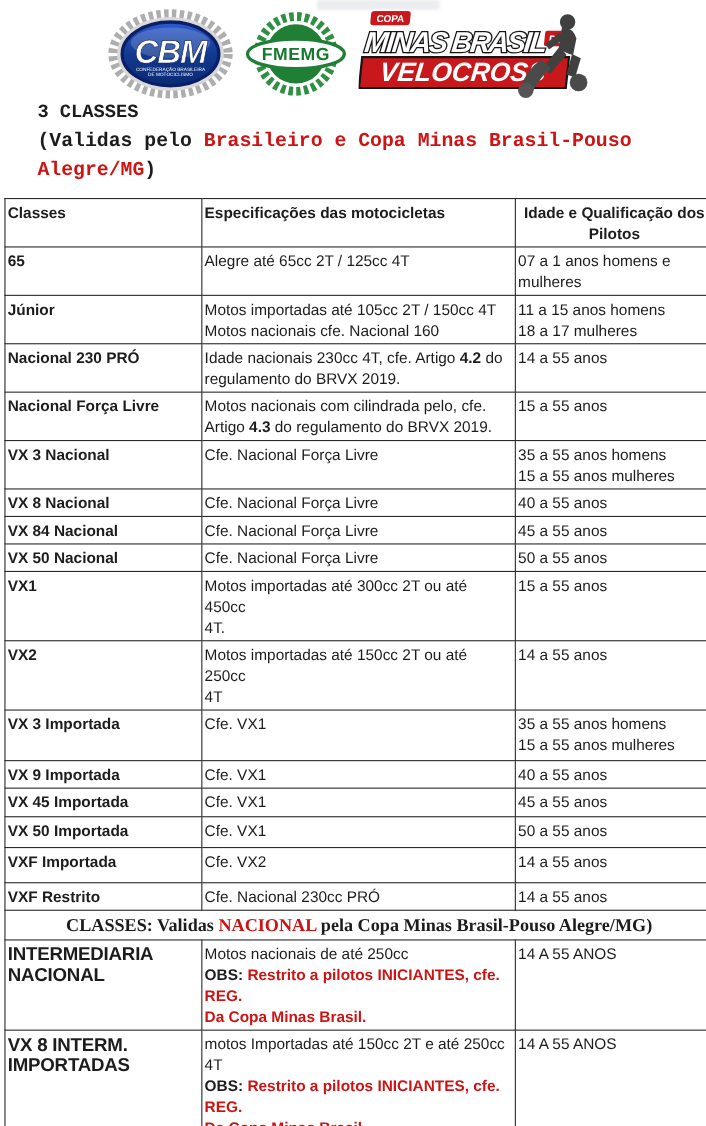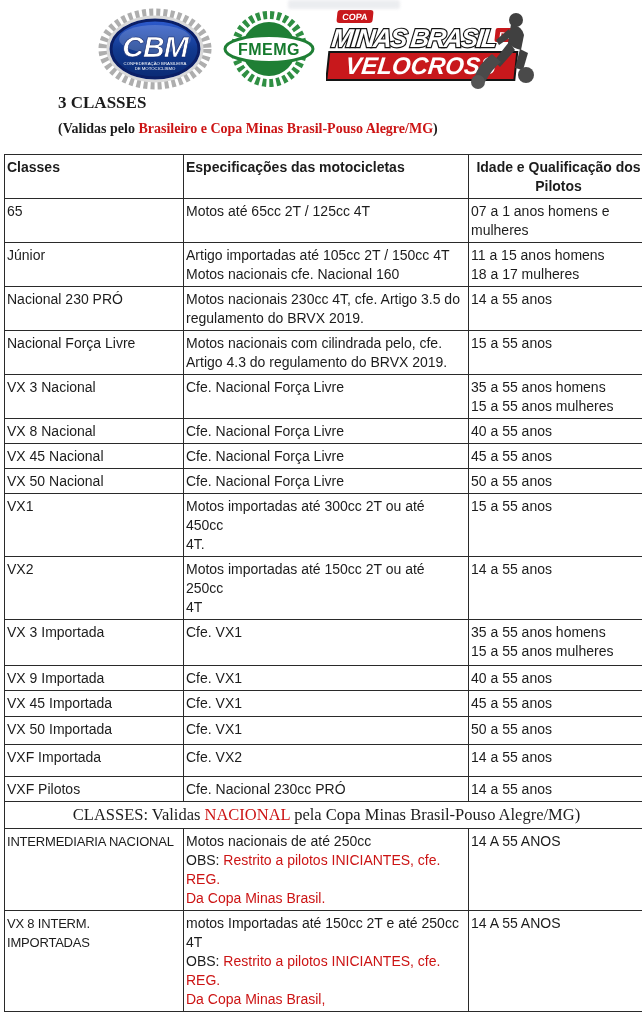--- a/index.html
+++ b/index.html
@@ -3,53 +3,53 @@
 <meta charset="utf-8">
 <style>
   html,body{margin:0;padding:0;}
   body{
     width:642px;height:1024px;overflow:hidden;position:relative;
     background:#ffffff;
     font-family:"Liberation Sans","DejaVu Sans",sans-serif;
     color:#1c1c1c;
   }
   .red{color:#cc1414;}
-  .b{font-weight:normal;}
+  .b{font-weight:bold;}
   .top-smudge{
     position:absolute;left:288px;top:0;width:112px;height:9px;
     background:#cfd3da;opacity:.4;border-radius:2px;filter:blur(1.5px);
   }
   
   .logos{
     margin:6px 0 0 0;height:86px;
     display:flex;justify-content:center;align-items:center;gap:10px;
   }
   
-  .title-block{margin-left:58px;font-family:Liberation Serif, serif;}
+  .title-block{margin-left:34px;font-family:Liberation Mono, monospace;}
   .t1{font-size:17px;font-weight:bold;line-height:22px;}
-  .t2{font-size:14px;font-weight:bold;line-height:26px;margin-top:2px;}
+  .t2{font-size:18px;font-weight:bold;line-height:26px;margin-top:2px;}
   
   table.cls{
     border-collapse:collapse;table-layout:fixed;
     width:650px;margin:12px 0 0 4px;
   }
   table.cls col.w1{width:179px;}
   table.cls col.w2{width:285px;}
   table.cls col.w3{width:186px;}
   table.cls th,table.cls td{
     border:1.5px solid #2a2a2a;vertical-align:top;
     padding:3px 8px 2px 2px;
     font-size:14px;line-height:19px;
   }
   thead tr{height:30px;}
   thead th{font-weight:bold;text-align:left;}
   thead th.c3{text-align:center;}
   td.c1{font-weight:bold;}
   td.c3 .ln{white-space:nowrap;}
-  .s2 td.c1{font-size:13px;letter-spacing:-0.2px;}
+  .s2 td.c1{font-size:17px;letter-spacing:-0.2px;}
   tr.section-row td{
     text-align:center;font-family:"Liberation Serif","DejaVu Serif",serif;
     font-size:16.5px;font-weight:bold;padding-top:2px;line-height:22px;
   }
   #tb tr:nth-child(1){height:44px}
   #tb tr:nth-child(2){height:41px}
   #tb tr:nth-child(3){height:40px}
   #tb tr:nth-child(4){height:36px}
   #tb tr:nth-child(5){height:38px}
   #tb tr:nth-child(6){height:21px}
@@ -140,46 +140,46 @@
       <th class="c2">Especificações das motocicletas</th>
       <th class="c3">Idade e Qualificação dos Pilotos</th>
     </tr>
   </thead>
   <tbody id="tb">
       <tr>
         <td class="c1">
           <div class="ln"><span class="b">65</span></div>
         </td>
         <td class="c2">
-          <div class="ln"><span>Motos até 65cc 2T / 125cc 4T</span></div>
+          <div class="ln"><span>Alegre até 65cc 2T / 125cc 4T</span></div>
         </td>
         <td class="c3">
           <div class="ln"><span>07 a 1 anos homens e</span></div>
           <div class="ln"><span>mulheres</span></div>
         </td>
       </tr>
       <tr>
         <td class="c1">
           <div class="ln"><span class="b">Júnior</span></div>
         </td>
         <td class="c2">
-          <div class="ln"><span>Artigo importadas até 105cc 2T / 150cc 4T</span></div>
+          <div class="ln"><span>Motos importadas até 105cc 2T / 150cc 4T</span></div>
           <div class="ln"><span>Motos nacionais cfe. Nacional 160</span></div>
         </td>
         <td class="c3">
           <div class="ln"><span>11 a 15 anos homens</span></div>
           <div class="ln"><span>18 a 17 mulheres</span></div>
         </td>
       </tr>
       <tr>
         <td class="c1">
           <div class="ln"><span class="b">Nacional 230 PRÓ</span></div>
         </td>
         <td class="c2">
-          <div class="ln"><span>Motos nacionais 230cc 4T, cfe. Artigo </span><span class="b">3.5</span><span> do</span></div>
+          <div class="ln"><span>Idade nacionais 230cc 4T, cfe. Artigo </span><span class="b">4.2</span><span> do</span></div>
           <div class="ln"><span>regulamento do BRVX 2019.</span></div>
         </td>
         <td class="c3">
           <div class="ln"><span>14 a 55 anos</span></div>
         </td>
       </tr>
       <tr>
         <td class="c1">
           <div class="ln"><span class="b">Nacional Força Livre</span></div>
         </td>
@@ -209,21 +209,21 @@
         </td>
         <td class="c2">
           <div class="ln"><span>Cfe. Nacional Força Livre</span></div>
         </td>
         <td class="c3">
           <div class="ln"><span>40 a 55 anos</span></div>
         </td>
       </tr>
       <tr>
         <td class="c1">
-          <div class="ln"><span class="b">VX 45 Nacional</span></div>
+          <div class="ln"><span class="b">VX 84 Nacional</span></div>
         </td>
         <td class="c2">
           <div class="ln"><span>Cfe. Nacional Força Livre</span></div>
         </td>
         <td class="c3">
           <div class="ln"><span>45 a 55 anos</span></div>
         </td>
       </tr>
       <tr>
         <td class="c1">
@@ -311,21 +311,21 @@
         </td>
         <td class="c2">
           <div class="ln"><span>Cfe. VX2</span></div>
         </td>
         <td class="c3">
           <div class="ln"><span>14 a 55 anos</span></div>
         </td>
       </tr>
       <tr>
         <td class="c1">
-          <div class="ln"><span class="b">VXF Pilotos</span></div>
+          <div class="ln"><span class="b">VXF Restrito</span></div>
         </td>
         <td class="c2">
           <div class="ln"><span>Cfe. Nacional 230cc PRÓ</span></div>
         </td>
         <td class="c3">
           <div class="ln"><span>14 a 55 anos</span></div>
         </td>
       </tr>
       <tr class="section-row">
         <td colspan="3">

